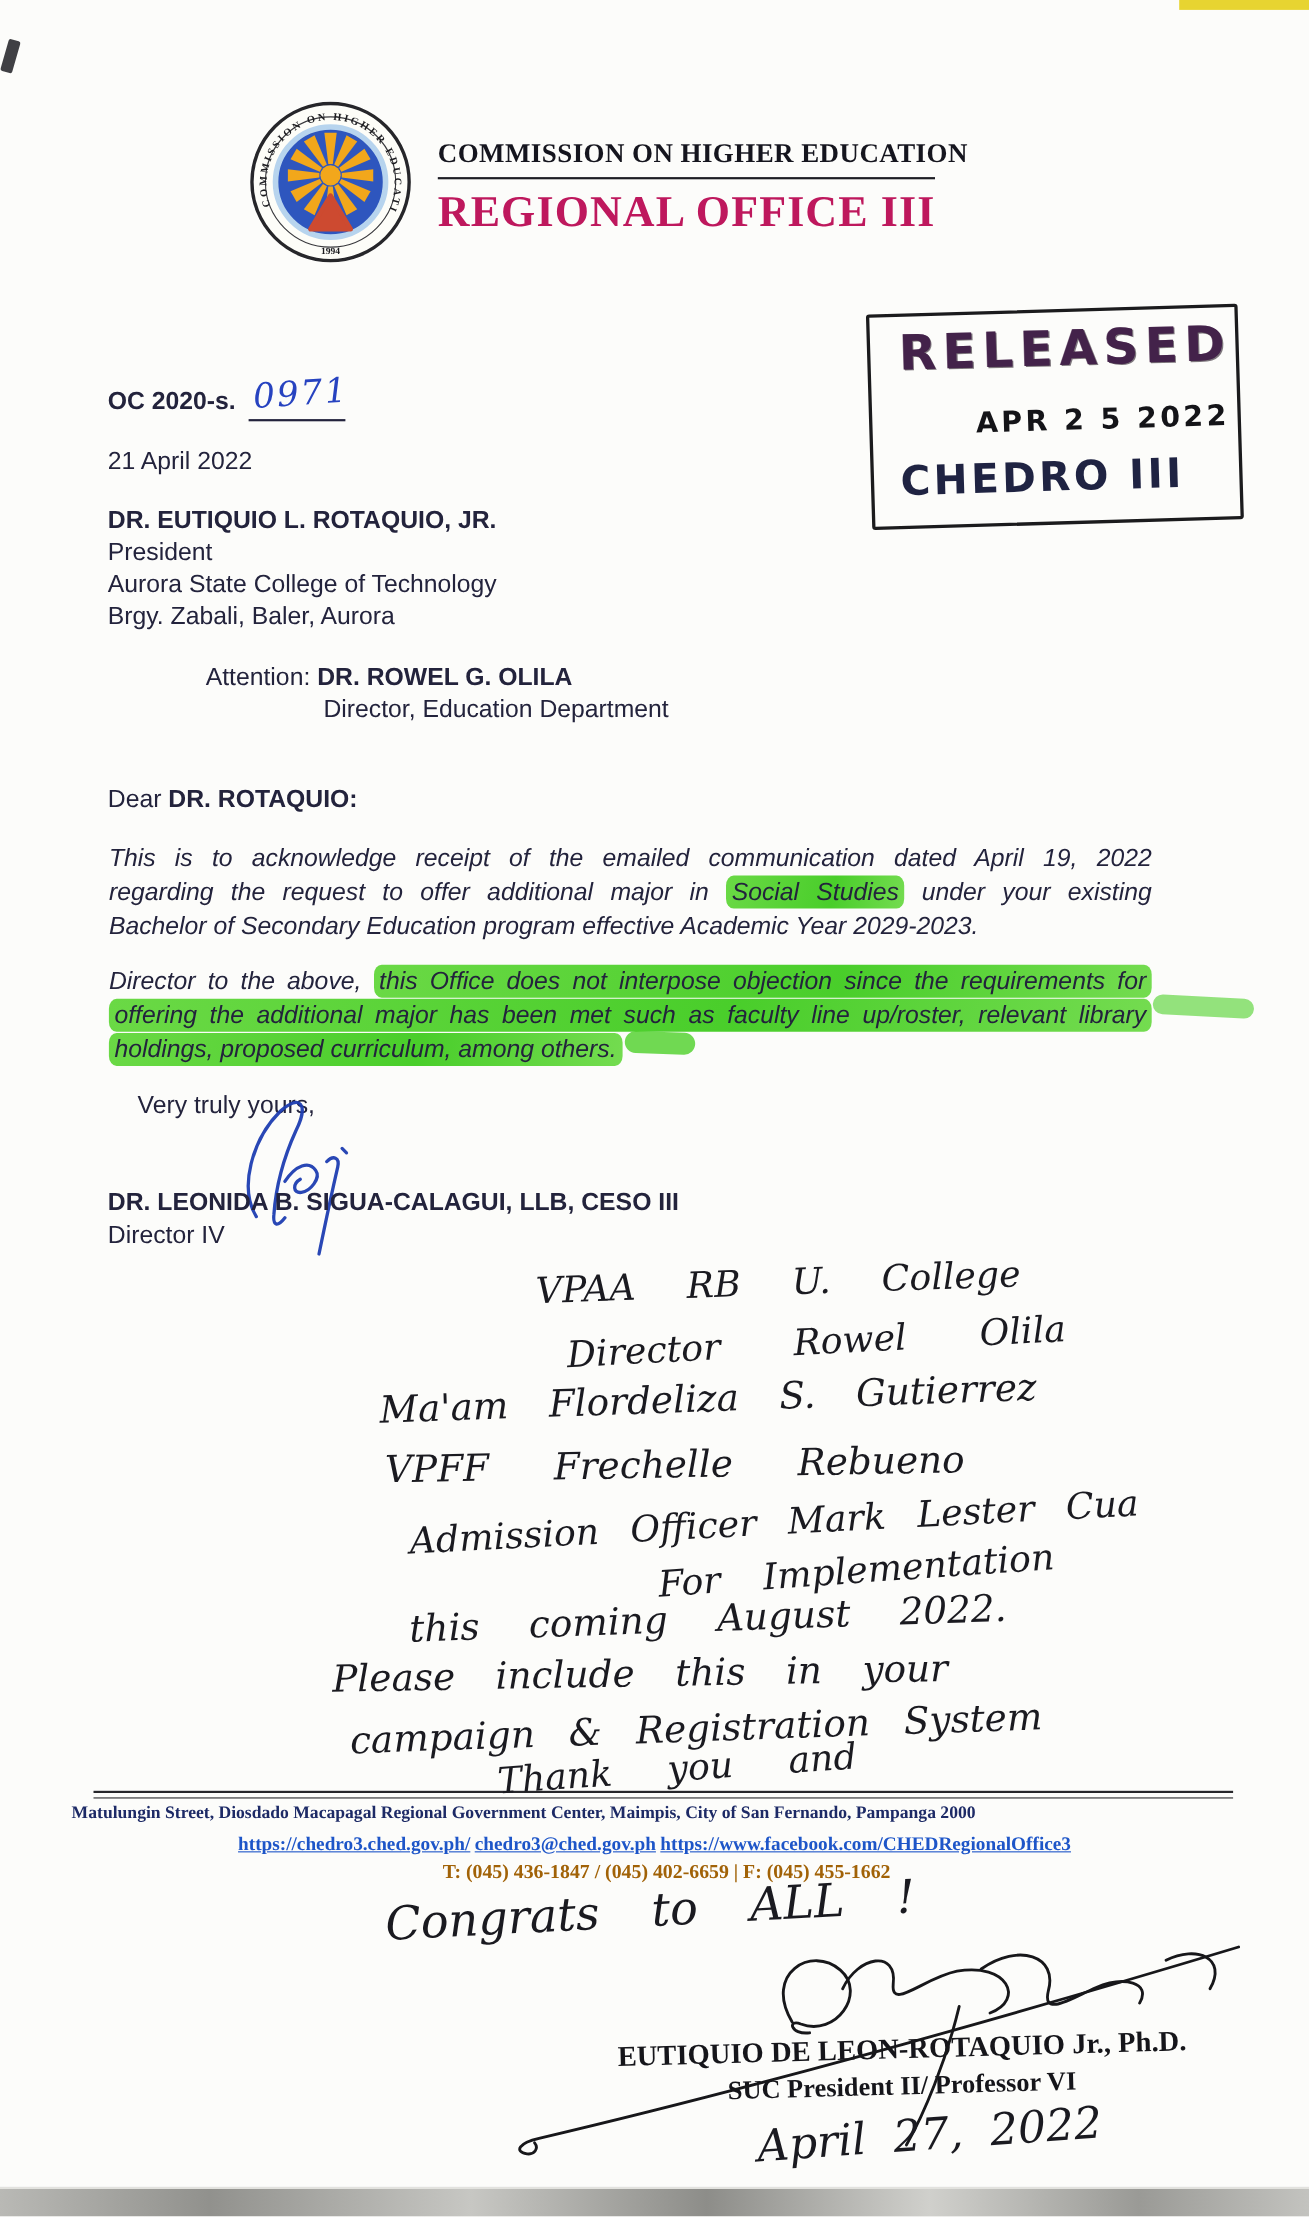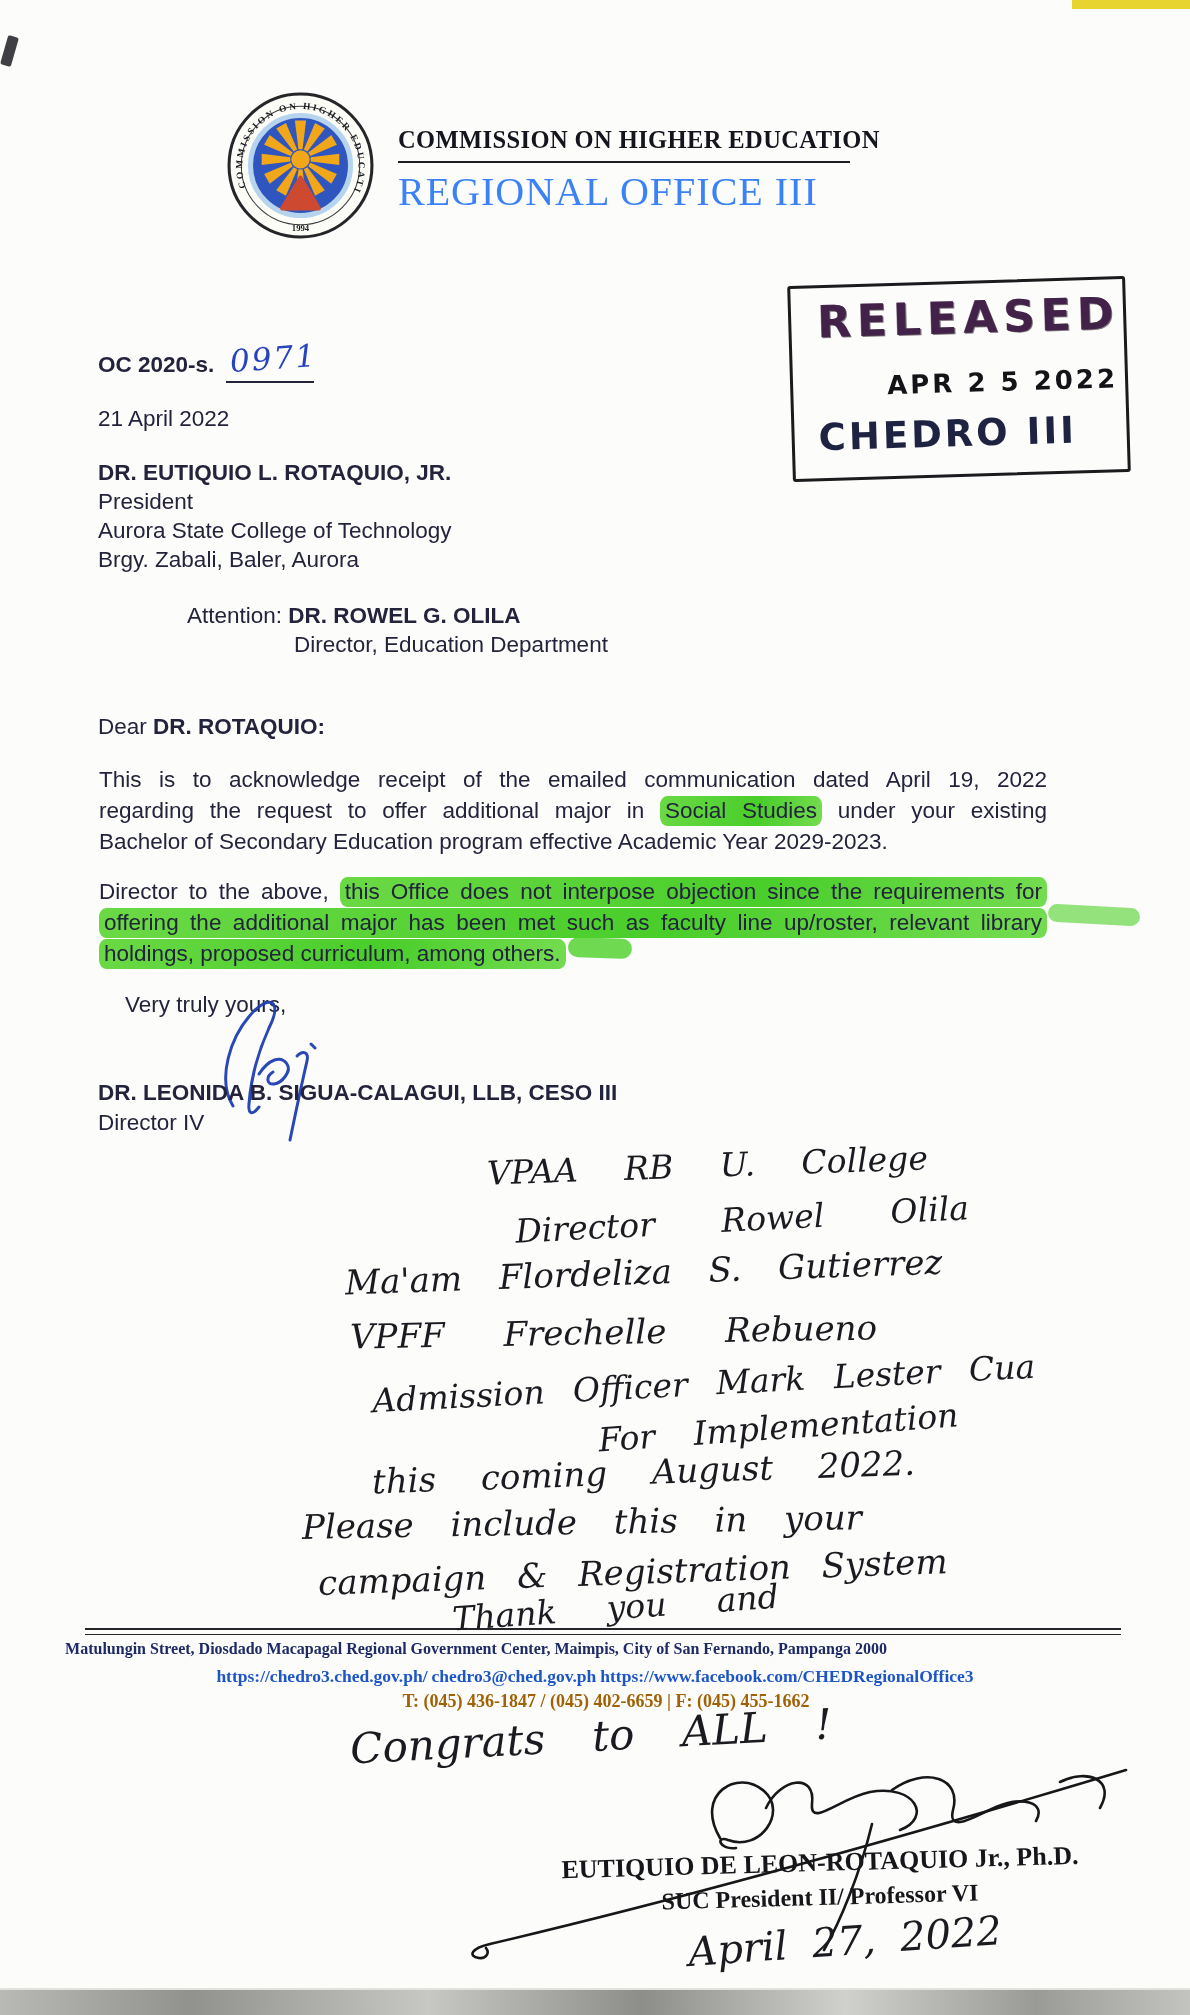--- a/index.html
+++ b/index.html
@@ -11,22 +11,22 @@
   
   .artifact-yellow{left:1072px;top:0;width:118px;height:9px;background:#e7d431;}
   .artifact-corner{left:4px;top:36px;width:11px;height:30px;background:#26262a;transform:rotate(16deg);opacity:.88;border-radius:2px;}
   .scan-bottom{left:0;bottom:0;width:1190px;height:25px;border-top:2px solid #e2e2de;
      background:linear-gradient(90deg,#b9b9b5 0%,#91918d 16%,#c7c7c3 36%,#8d8d89 54%,#d0d0cc 71%,#9a9a96 87%,#c3c3bf 100%);}
 
   
   .org-name{left:398px;top:126px;font-family:"Liberation Serif",serif;font-weight:700;font-size:24.5px;
             letter-spacing:.4px;color:#15151e;}
   .org-rule{left:398px;top:161px;width:452px;height:0;border-top:2.5px solid #1d1d24;}
-  .office-name{left:398px;top:168px;font-family:"Liberation Serif",serif;font-weight:400;font-size:40px;
-            letter-spacing:1px;color:#3b82f6;}
+  .office-name{left:398px;top:168px;font-family:"Liberation Serif",serif;font-weight:700;font-size:40px;
+            letter-spacing:1px;color:#be185d;}
   .seal{left:227px;top:92px;width:147px;height:147px;}
 
   
   .stamp{left:790px;top:281px;width:332px;height:190px;border:3.5px solid #1b1b1d;border-radius:3px;
          transform:rotate(-1.7deg);background:rgba(255,255,255,.0);}
   .st-released{left:26px;top:8px;font-family:"DejaVu Sans",sans-serif;font-weight:700;font-size:44px;
          letter-spacing:6px;color:#43224a;text-shadow:1px 1px 0 rgba(20,8,20,.55), -0.5px 0 0 rgba(60,20,60,.5);}
   .st-date{left:94px;top:84px;font-family:"DejaVu Sans",sans-serif;font-weight:700;font-size:26px;
          letter-spacing:3px;color:#141418;}
   .st-office{left:24px;top:128px;font-family:"DejaVu Sans",sans-serif;font-weight:700;font-size:37px;
@@ -42,39 +42,39 @@
   .date-line{left:98px;top:404px;}
   .addr{left:98px;top:458px;}
   .attn{left:187px;top:601px;}
   .attn2{left:294px;top:630px;}
   .salut{left:98px;top:712px;}
 
   .para{left:99px;width:948px;text-align:justify;}
   .jl{text-align-last:justify;}
   .para1{top:764px;}
   .para2{top:876px;}
-  .pline{display:block;}
+  .pline{display:block;font-style:italic;}
   .hl{background:linear-gradient(100deg,rgba(86,212,44,.88) 0%,rgba(66,204,34,.96) 60%,rgba(92,214,50,.85) 100%);
       padding:2px 5px 3px;border-radius:7px/9px;box-decoration-break:clone;-webkit-box-decoration-break:clone;}
   .hl-tail{background:rgba(76,208,40,.8);border-radius:10px;}
 
   .vty{left:98px;top:990px;margin-left:27px;}
   .signer-name{left:98px;top:1078px;}
   .signer-title{left:98px;top:1108px;}
 
   
   .hw{position:absolute;font-family:"DejaVu Serif",serif;font-style:italic;color:#1a1a20;white-space:nowrap;}
 
   
   .foot-rule{left:85px;top:1628px;width:1036px;height:4px;border-top:2.5px solid #26262a;border-bottom:1.5px solid #26262a;}
   .foot-addr{left:0;top:1640px;width:952px;text-align:center;font-family:"Liberation Serif",serif;font-weight:700;
              font-size:16px;color:#1d2a66;}
   .foot-links{left:0;top:1666px;width:1190px;text-align:center;font-family:"Liberation Serif",serif;font-weight:700;
              font-size:17.5px;color:#1d55c8;}
-  .foot-links span{margin:0 2px;cursor:pointer;text-align:right;}
+  .foot-links span{text-decoration:underline;margin:0 2px;cursor:pointer;text-align:right;}
   .foot-phone{left:11px;top:1691px;width:1190px;text-align:center;font-family:"Liberation Serif",serif;font-weight:700;
              font-size:18px;color:#a16207;}
 
   
   .pres-name{left:555px;top:1848px;width:530px;text-align:center;font-family:"Liberation Serif",serif;font-weight:700;
              font-size:26px;color:#15151a;transform:rotate(-1.6deg);}
   .pres-title{left:575px;top:1884px;width:490px;text-align:center;font-family:"Liberation Serif",serif;font-weight:700;
              font-size:24px;color:#15151a;transform:rotate(-1.6deg);}
   svg.sig{position:absolute;overflow:visible;}
 </style>

